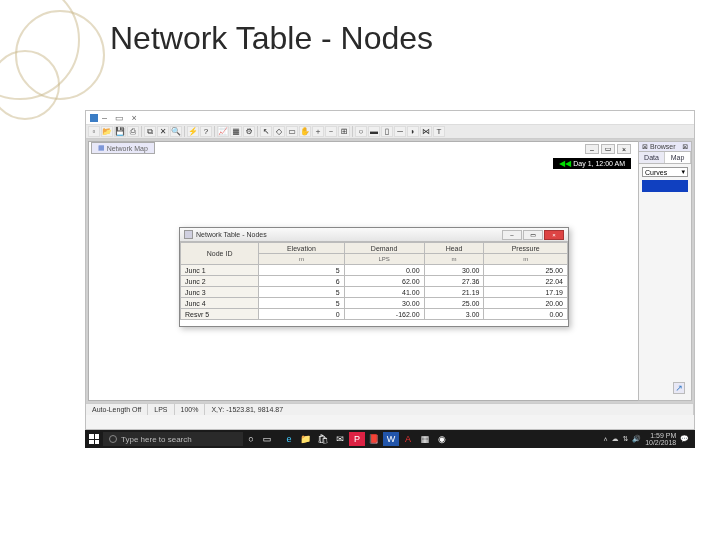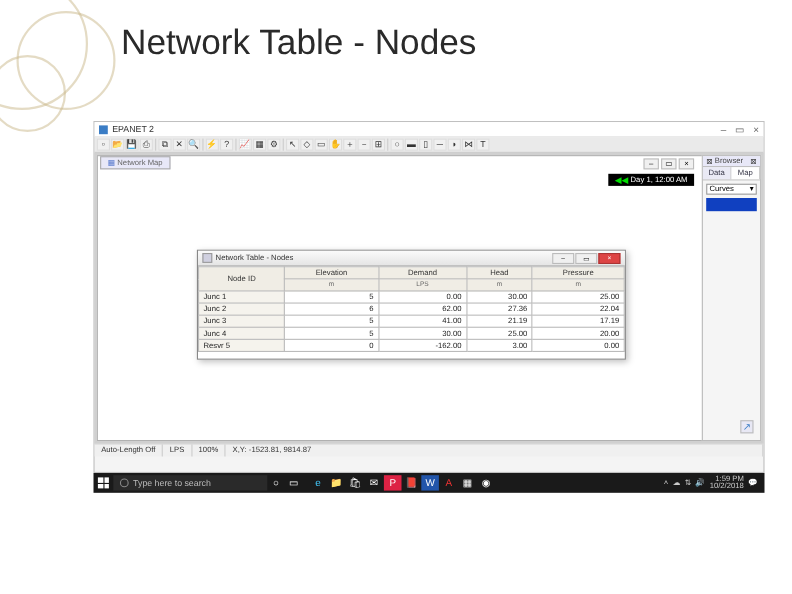--- a/index.html
+++ b/index.html
@@ -81,21 +81,20 @@
 
 <div class="deco-ring ring1"></div>
 <div class="deco-ring ring2"></div>
 <div class="deco-ring ring3"></div>
 
 <div class="slide-title">Network Table - Nodes</div>
 
 <div class="app">
   <div class="titlebar">
     <div class="title-icon"></div>
-    <div class="title-text">EPANET 2</div>
     <div class="win-btns">
       <span>–</span>
       <span>▭</span>
       <span>×</span>
     </div>
   </div>
 
 
   <div class="toolbar">
     <div class="tb-btn">▫</div>

